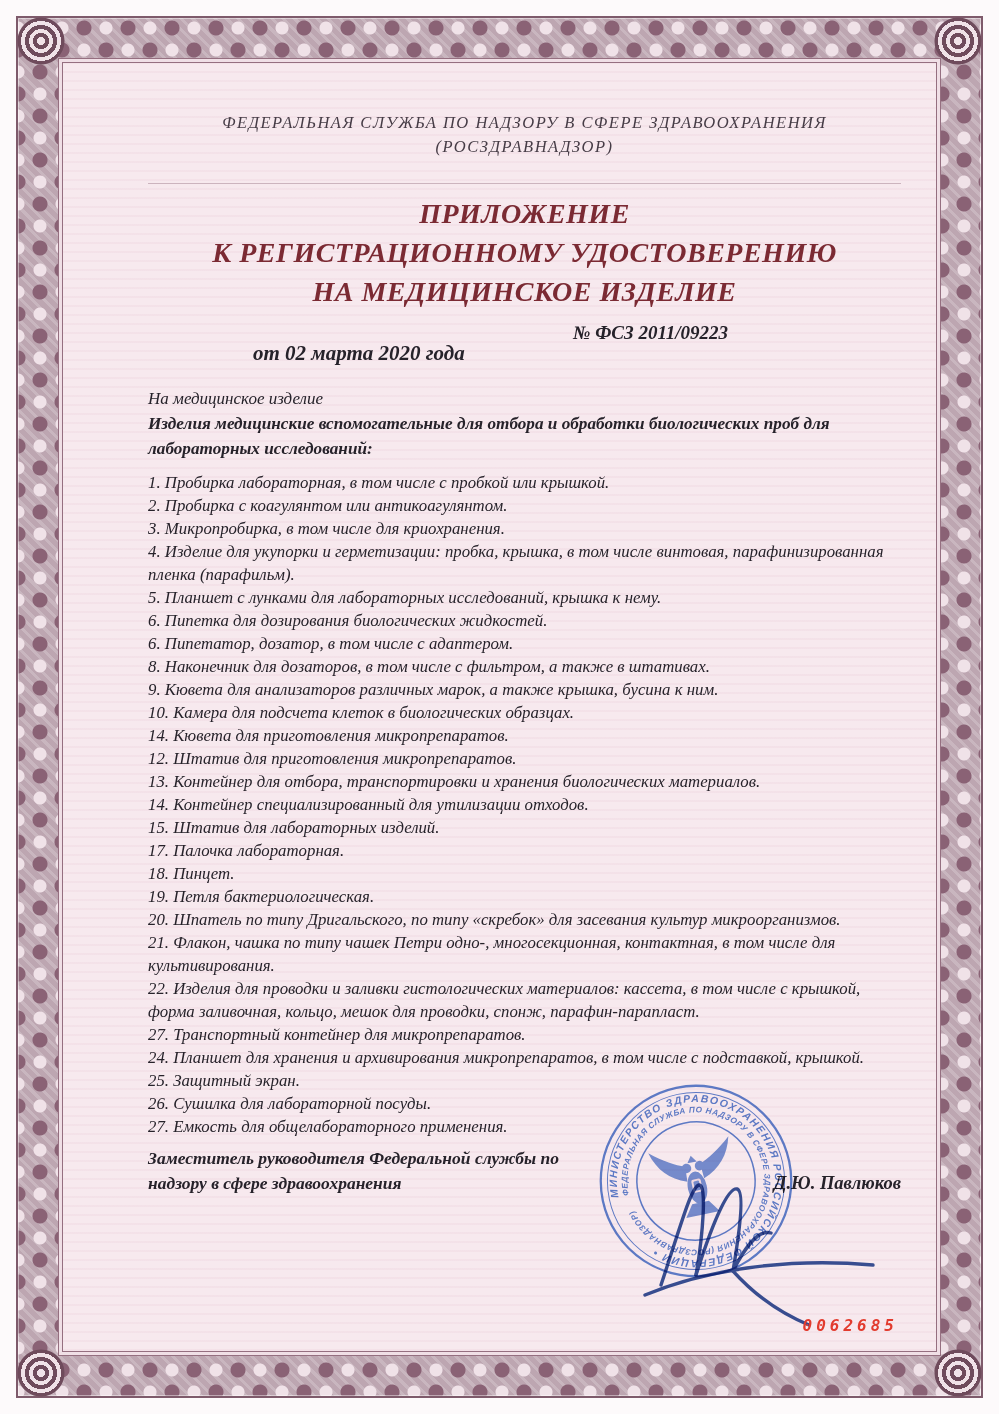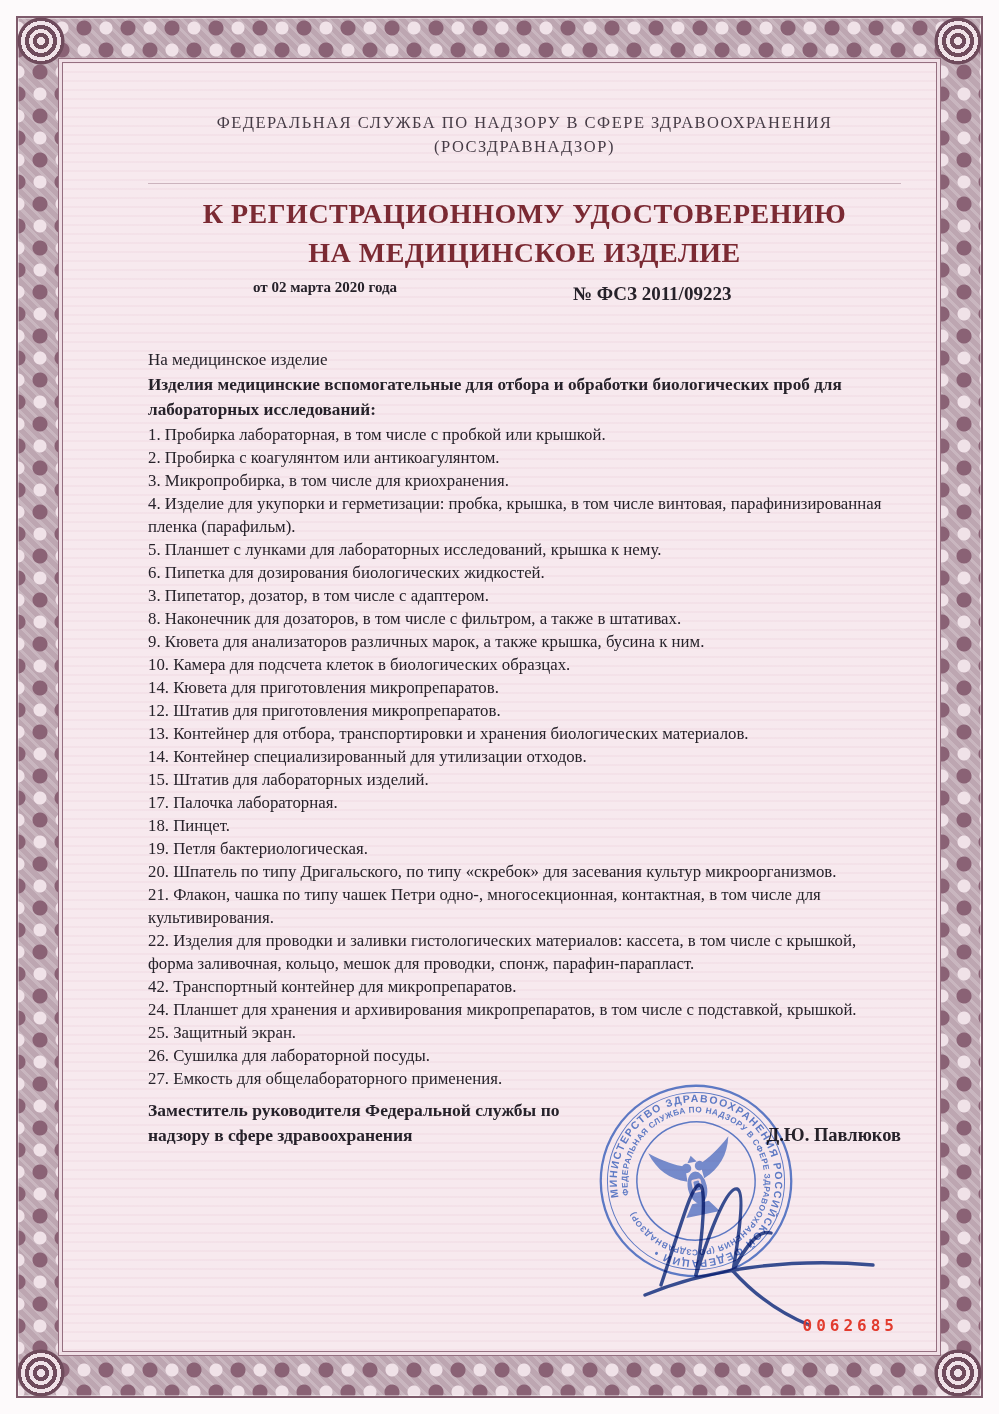--- a/index.html
+++ b/index.html
@@ -3,21 +3,21 @@
 <meta charset="utf-8">
 <style>
   html,body{margin:0;padding:0;}
   body{
     width:1000px;height:1414px;
     background:#ffffff;
     font-family:"Liberation Serif", serif;
     color:#26222a;
     overflow:hidden;
   }
-  .page{position:relative;width:999px;height:1414px;background:#fdfafb;overflow:hidden;}
+  .page{position:relative;width:999px;height:1414px;background:#fdfafb;overflow:hidden;font-style:italic;}
 
   
   .frame{
     position:absolute;inset:16px;
     border:2px solid #7e5a6b;
     background-color:#bda6b1;
     background-image:
       radial-gradient(circle at 22px 10px, #8a6275 0 7px, rgba(0,0,0,0) 8px),
       radial-gradient(circle at 0px 32px,  #8a6275 0 7px, rgba(0,0,0,0) 8px),
       radial-gradient(circle at 44px 32px, #8a6275 0 7px, rgba(0,0,0,0) 8px),
@@ -54,27 +54,27 @@
     color:#463c46;
   }
   .divider{margin-top:24px;border-top:1px solid rgba(150,115,130,.45);height:0;}
 
   .title{
     margin-top:10px;text-align:center;
     font-weight:bold;font-size:28px;line-height:39px;letter-spacing:.5px;
     color:#7b2a33;
   }
   .meta-row{position:relative;margin-top:6px;height:30px;font-weight:bold;}
-  .meta-row .date{display:inline-block;margin-left:105px;font-size:15px;}
+  .meta-row .date{display:inline-block;margin-left:105px;font-size:21px;margin-top:24px;}
   .meta-row .number{position:absolute;left:425px;top:5px;font-size:19px;}
   .sheet{margin-top:2px;text-align:right;font-weight:bold;font-size:17px;}
 
   .subject{margin-top:40px;font-size:17px;line-height:24px;}
   .subject-bold{font-weight:bold;font-size:17.2px;line-height:25px;max-width:760px;}
-  .items{margin-top:1px;}
+  .items{margin-top:10px;}
   .item{font-size:16.8px;line-height:23px;max-width:760px;}
 
   .footer{
     margin-top:8px;display:flex;justify-content:space-between;align-items:flex-end;
     max-width:780px;
   }
   .signer-title{font-weight:bold;font-size:17.5px;line-height:25px;max-width:470px;}
   .signer-name{font-weight:bold;font-size:18.5px;white-space:nowrap;padding-bottom:2px;}
 
   .serial{
@@ -110,56 +110,57 @@
     <div class="content">
 
       <div class="agency">
         <div>ФЕДЕРАЛЬНАЯ СЛУЖБА ПО НАДЗОРУ В СФЕРЕ ЗДРАВООХРАНЕНИЯ</div>
         <div>(РОСЗДРАВНАДЗОР)</div>
       </div>
 
       <div class="divider"></div>
 
       <div class="title">
+        <div>ПРИЛОЖЕНИЕ</div>
         <div>К РЕГИСТРАЦИОННОМУ УДОСТОВЕРЕНИЮ</div>
         <div>НА МЕДИЦИНСКОЕ ИЗДЕЛИЕ</div>
       </div>
 
       <div class="meta-row">
         <span class="date">от  02 марта 2020 года</span>
         <span class="number">№  ФСЗ 2011/09223</span>
       </div>
 
 
       <div class="subject">На медицинское изделие</div>
       <div class="subject-bold">Изделия медицинские вспомогательные для отбора и обработки биологических проб для лабораторных исследований:</div>
 
       <div class="items">
           <div class="item">1. Пробирка лабораторная, в том числе с пробкой или крышкой.</div>
           <div class="item">2. Пробирка с коагулянтом или антикоагулянтом.</div>
           <div class="item">3. Микропробирка, в том числе для криохранения.</div>
           <div class="item">4. Изделие для укупорки и герметизации: пробка, крышка, в том числе винтовая, парафинизированная пленка (парафильм).</div>
           <div class="item">5. Планшет с лунками для лабораторных исследований, крышка к нему.</div>
           <div class="item">6. Пипетка для дозирования биологических жидкостей.</div>
-          <div class="item">3. Пипетатор, дозатор, в том числе с адаптером.</div>
+          <div class="item">6. Пипетатор, дозатор, в том числе с адаптером.</div>
           <div class="item">8. Наконечник для дозаторов, в том числе с фильтром, а также в штативах.</div>
           <div class="item">9. Кювета для анализаторов различных марок, а также крышка, бусина к ним.</div>
           <div class="item">10. Камера для подсчета клеток в биологических образцах.</div>
           <div class="item">14. Кювета для приготовления микропрепаратов.</div>
           <div class="item">12. Штатив для приготовления микропрепаратов.</div>
           <div class="item">13. Контейнер для отбора, транспортировки и хранения биологических материалов.</div>
           <div class="item">14. Контейнер специализированный для утилизации отходов.</div>
           <div class="item">15. Штатив для лабораторных изделий.</div>
           <div class="item">17. Палочка лабораторная.</div>
           <div class="item">18. Пинцет.</div>
           <div class="item">19. Петля бактериологическая.</div>
           <div class="item">20. Шпатель по типу Дригальского, по типу «скребок» для засевания культур микроорганизмов.</div>
           <div class="item">21. Флакон, чашка по типу чашек Петри одно-, многосекционная, контактная, в том числе для культивирования.</div>
           <div class="item">22. Изделия для проводки и заливки гистологических материалов: кассета, в том числе с крышкой, форма заливочная, кольцо, мешок для проводки, спонж, парафин-парапласт.</div>
-          <div class="item">42. Транспортный контейнер для микропрепаратов.</div>
+          <div class="item">27. Транспортный контейнер для микропрепаратов.</div>
           <div class="item">24. Планшет для хранения и архивирования микропрепаратов, в том числе с подставкой, крышкой.</div>
           <div class="item">25. Защитный экран.</div>
           <div class="item">26. Сушилка для лабораторной посуды.</div>
           <div class="item">27. Емкость для общелабораторного применения.</div>
         </div>
 
       <div class="footer">
         <div class="signer-title">Заместитель руководителя Федеральной службы по надзору в сфере здравоохранения</div>
         <div class="signer-name">Д.Ю. Павлюков</div>
       </div>

